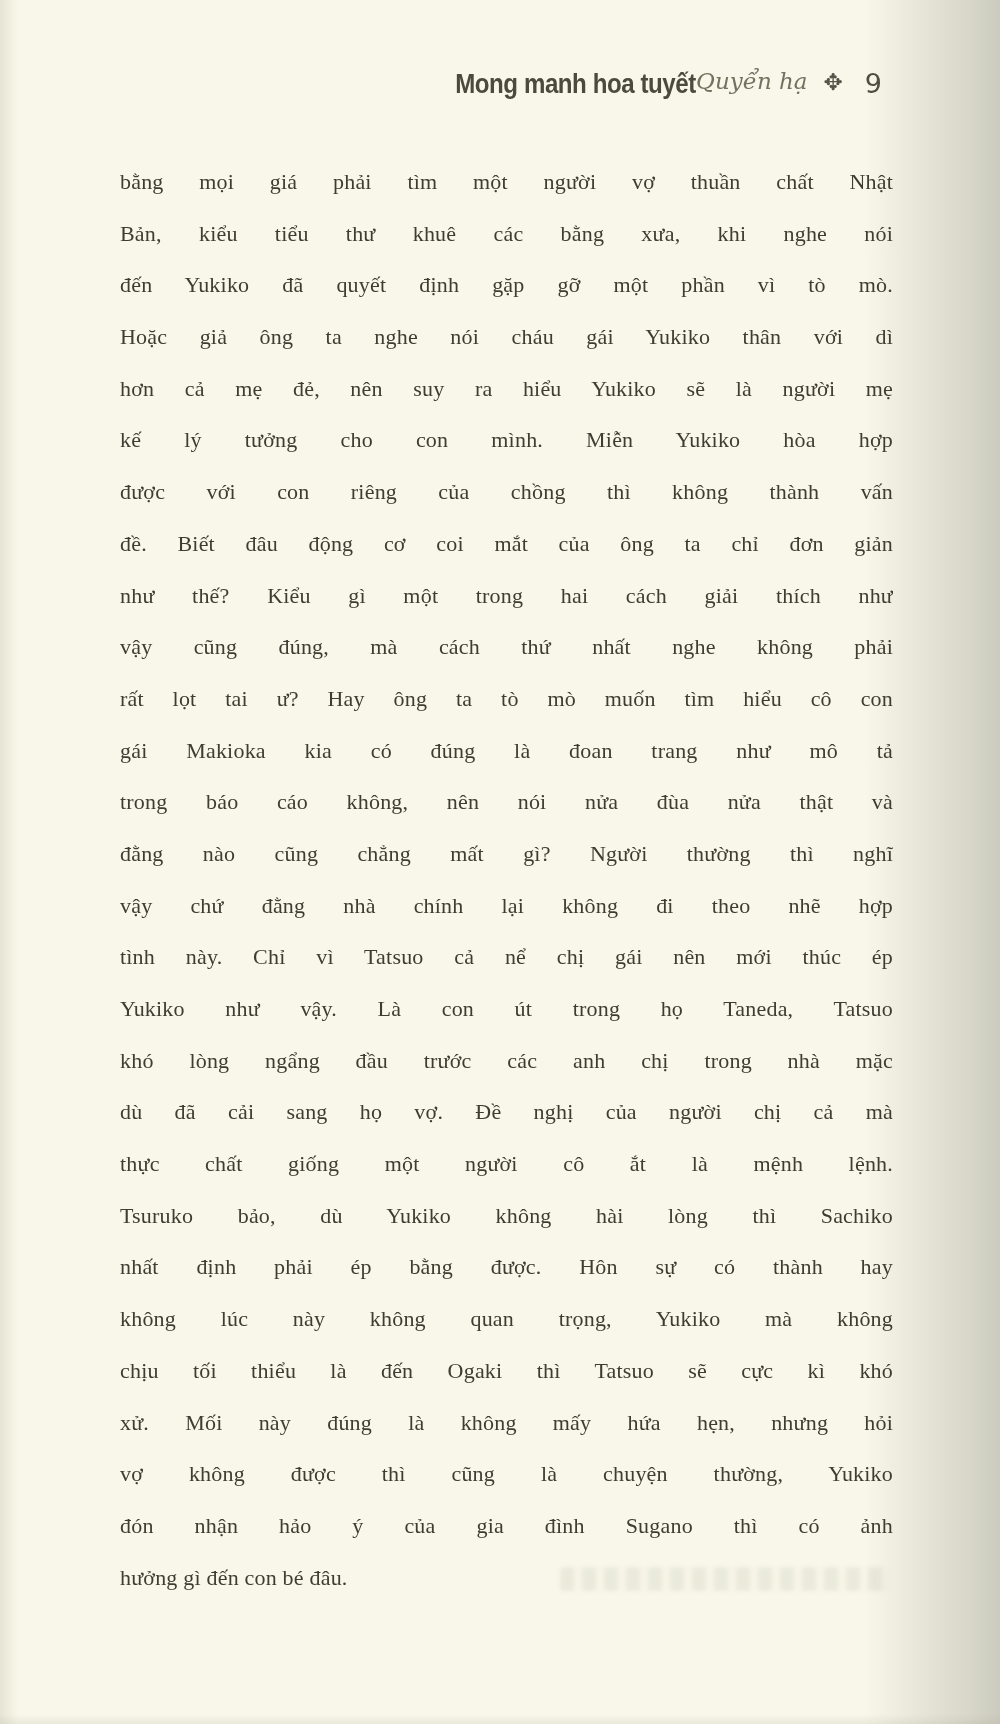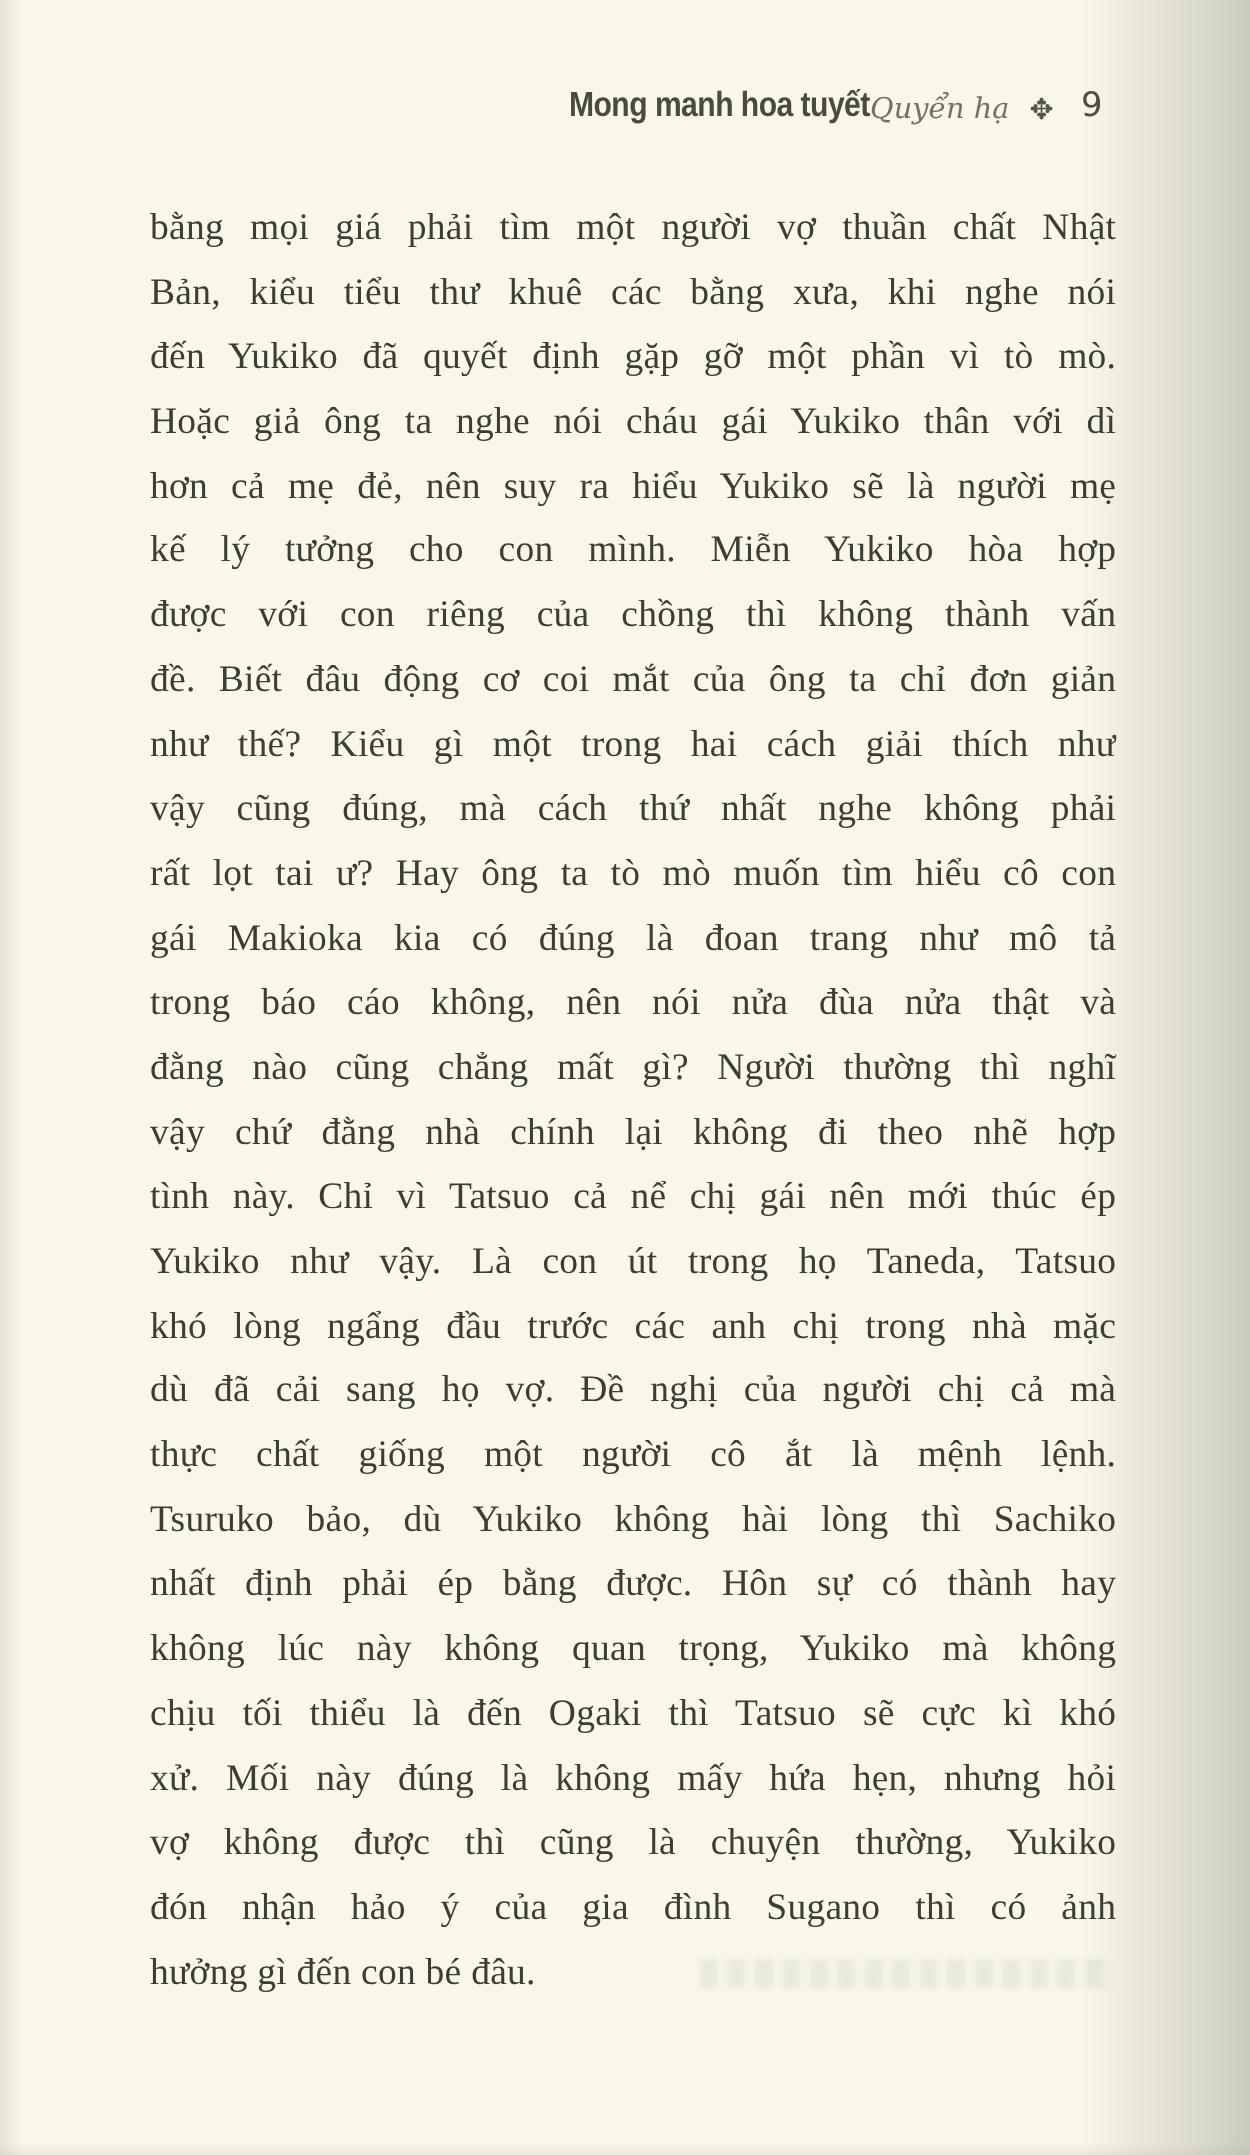--- a/index.html
+++ b/index.html
@@ -32,21 +32,21 @@
   .edge-bottom {
     position: absolute; left: 0; right: 0; bottom: 0; height: 10px;
     background: linear-gradient(to top, rgba(170,168,150,0.18), rgba(170,168,150,0));
     pointer-events: none;
   }
 
   
   .running-header {
     position: absolute;
     top: 68px; right: 118px;
-    display: flex; align-items: flex-end;
+    display: flex; align-items: flex-start;
     white-space: nowrap;
     color: #4d4c41;
   }
   .header-title {
     display: inline-block;
     font-family: "Liberation Sans", sans-serif;
     font-weight: 700;
     font-size: 28px;
     letter-spacing: -0.5px;
     transform: scaleX(0.86);
@@ -76,21 +76,21 @@
 
   
   .body-text {
     position: absolute;
     left: 120px; top: 156px;
     width: 773px;
     color: #3e3d33;
   }
   .line {
     font-family: "Liberation Serif", serif;
-    font-size: 30px;
+    font-size: 22px;
     line-height: 51.7px;
     height: 51.7px;
     text-align: justify;
     text-align-last: justify;
     overflow: hidden;
     letter-spacing: 0.2px;
   }
   .line.last {
     text-align-last: left;
   }

